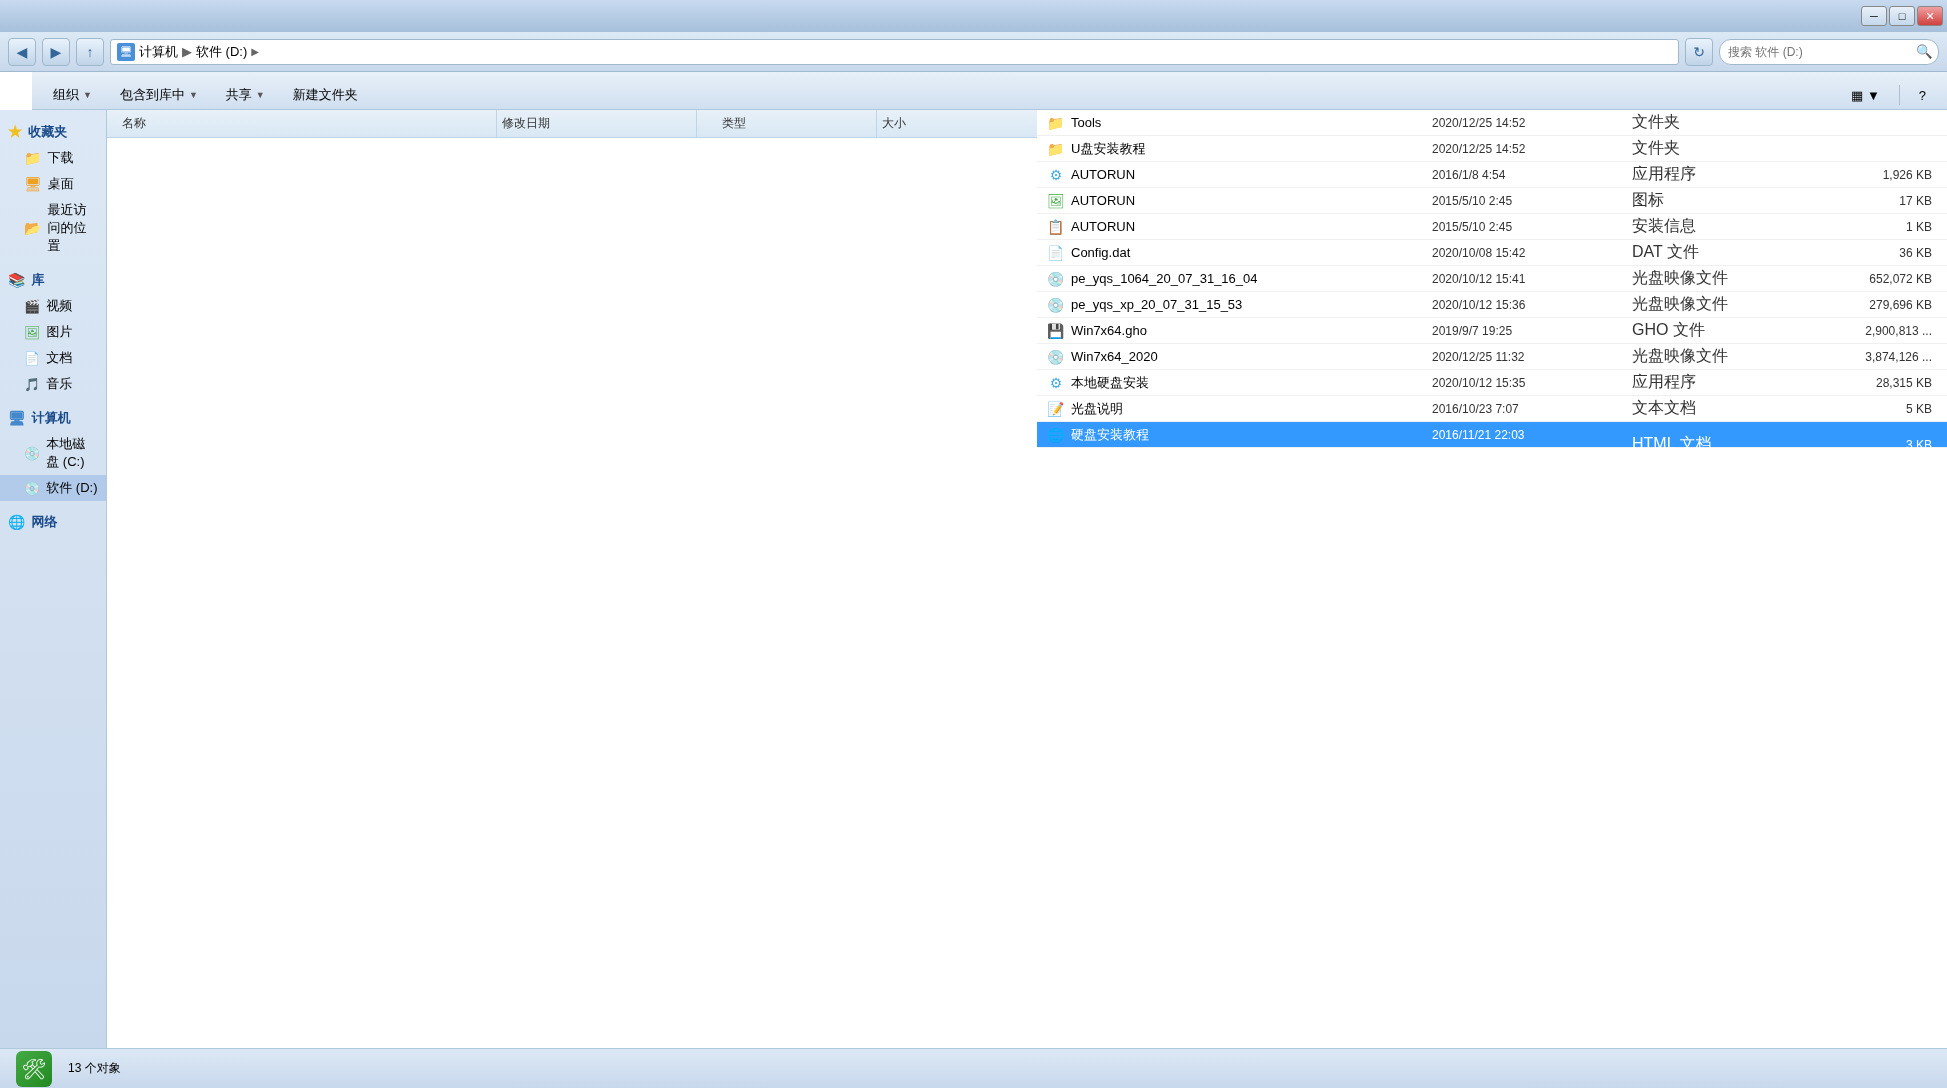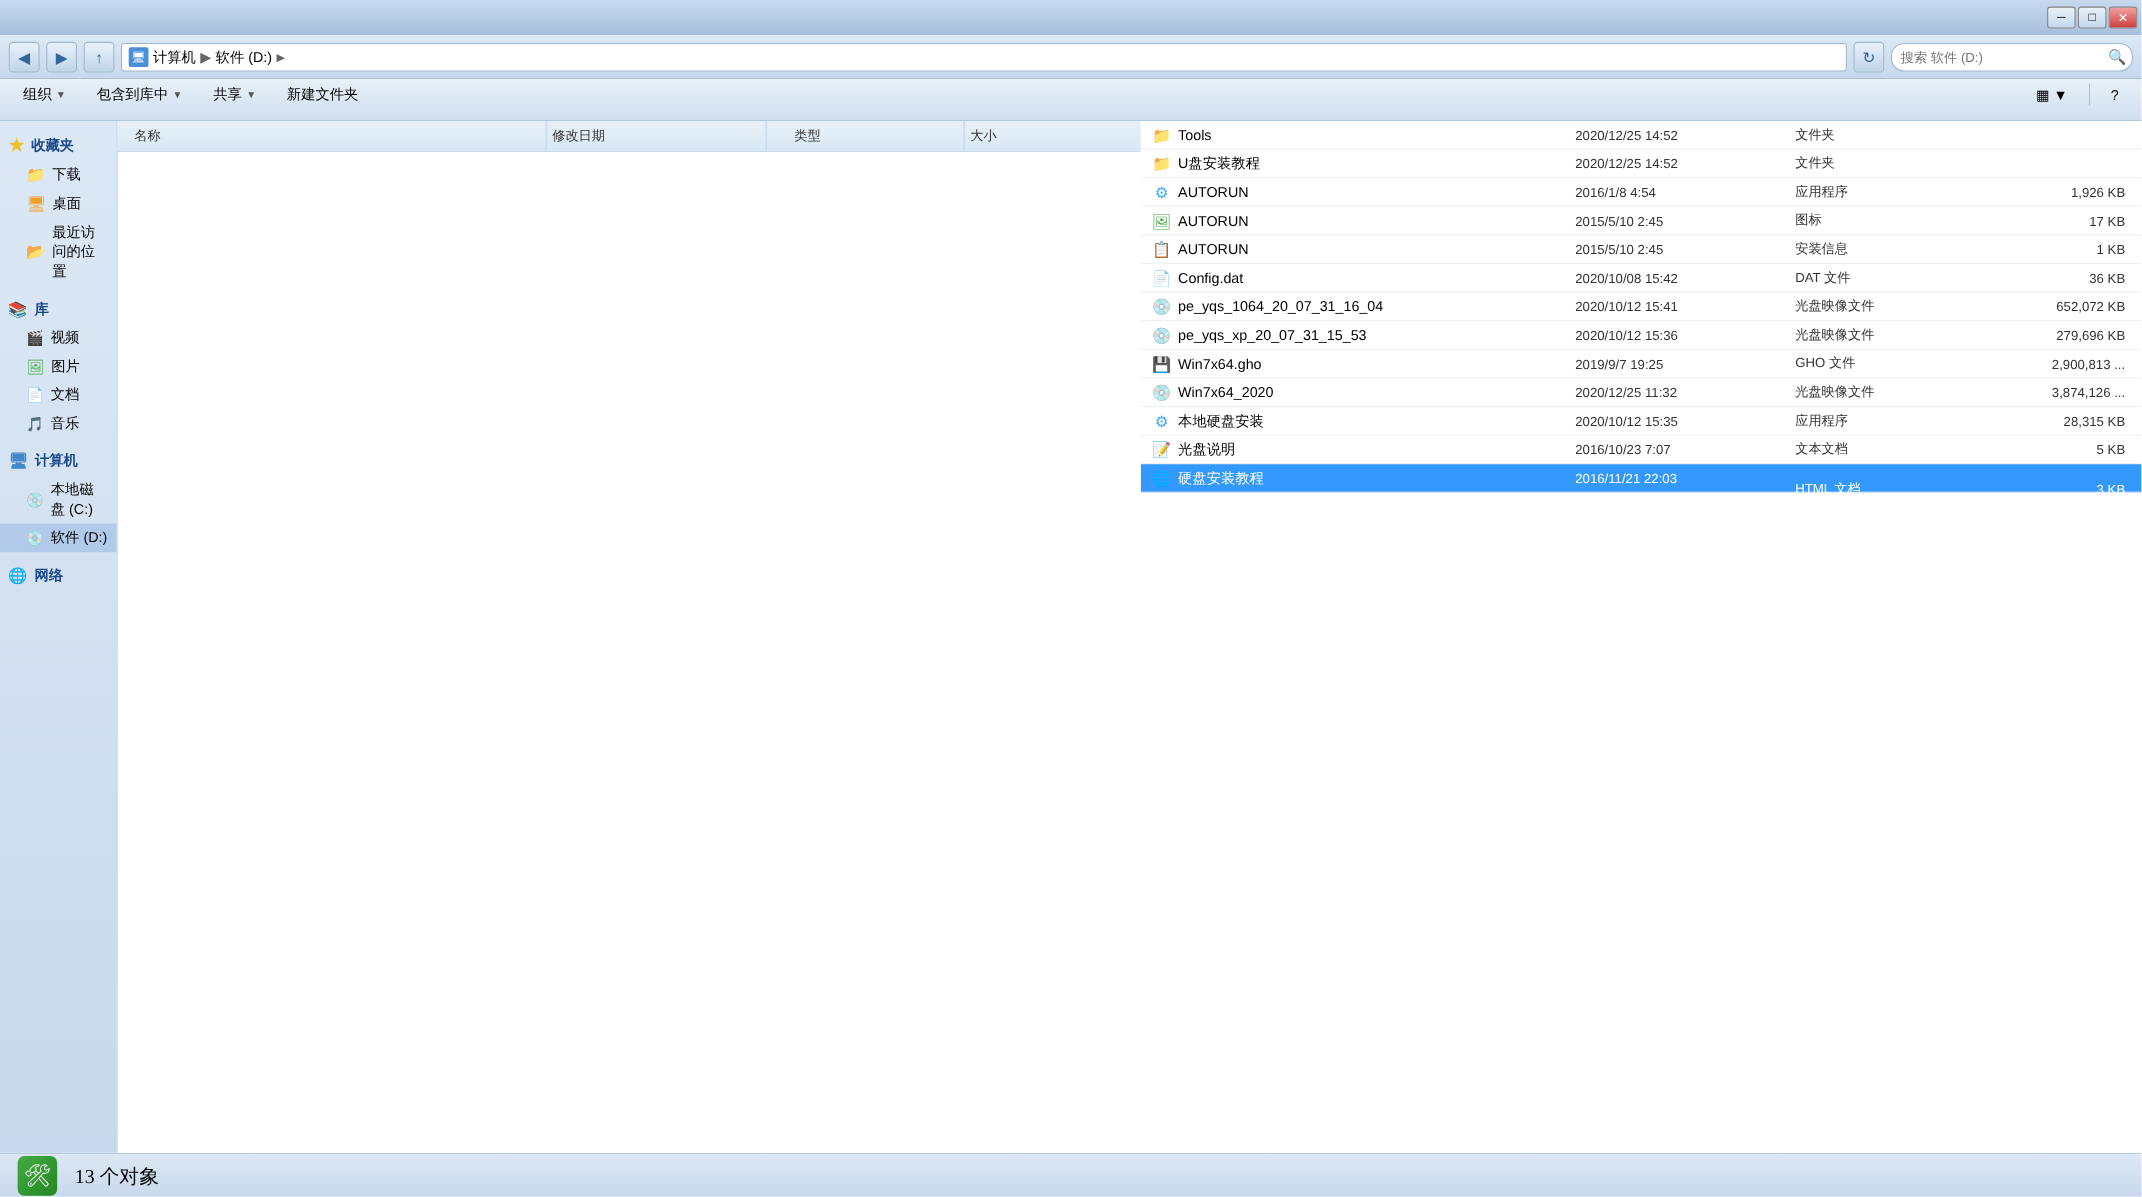--- a/index.html
+++ b/index.html
@@ -140,23 +140,24 @@
       justify-content: center;
       color: #666;
     }
 
     
     .toolbar {
       height: 38px;
       background: linear-gradient(to bottom, #e8f0f8, #d0dff0);
       border-bottom: 1px solid #b0c8dc;
       display: flex;
-      align-items: flex-start;
+      align-items: flex-end;
       padding: 0 10px;
       gap: 6px;
+      margin-left: 32px;
     }
     .toolbar-btn {
       height: 28px;
       padding: 0 10px;
       border: 1px solid transparent;
       border-radius: 3px;
       background: transparent;
       cursor: pointer;
       display: flex;
       align-items: center;
@@ -302,21 +303,21 @@
       font-size: 14px;
     }
     .file-date {
       width: 200px;
       font-size: 12px;
       color: #333;
       padding: 0 5px;
     }
     .file-type {
       width: 160px;
-      font-size: 12px;
+      font-size: 16px;
       color: #333;
       padding: 0 5px;
     }
     .file-size {
       width: 150px;
       font-size: 12px;
       color: #333;
       padding: 0 5px;
       text-align: right;
     }
@@ -340,23 +341,22 @@
       height: 36px;
       background: linear-gradient(135deg, #44aa44, #228822);
       border-radius: 6px;
       display: flex;
       align-items: center;
       justify-content: center;
       color: #fff;
       font-size: 20px;
     }
     .status-text {
-      font-size: 18px;
+      font-size: 12px;
       color: #000;
-      font-family: Liberation Serif, serif;
     }
 
     
     ::-webkit-scrollbar { width: 10px; }
     ::-webkit-scrollbar-track { background: #e0ecf8; }
     ::-webkit-scrollbar-thumb { background: #a0b8cc; border-radius: 3px; }
   </style>
 </head>
 <body>
 

